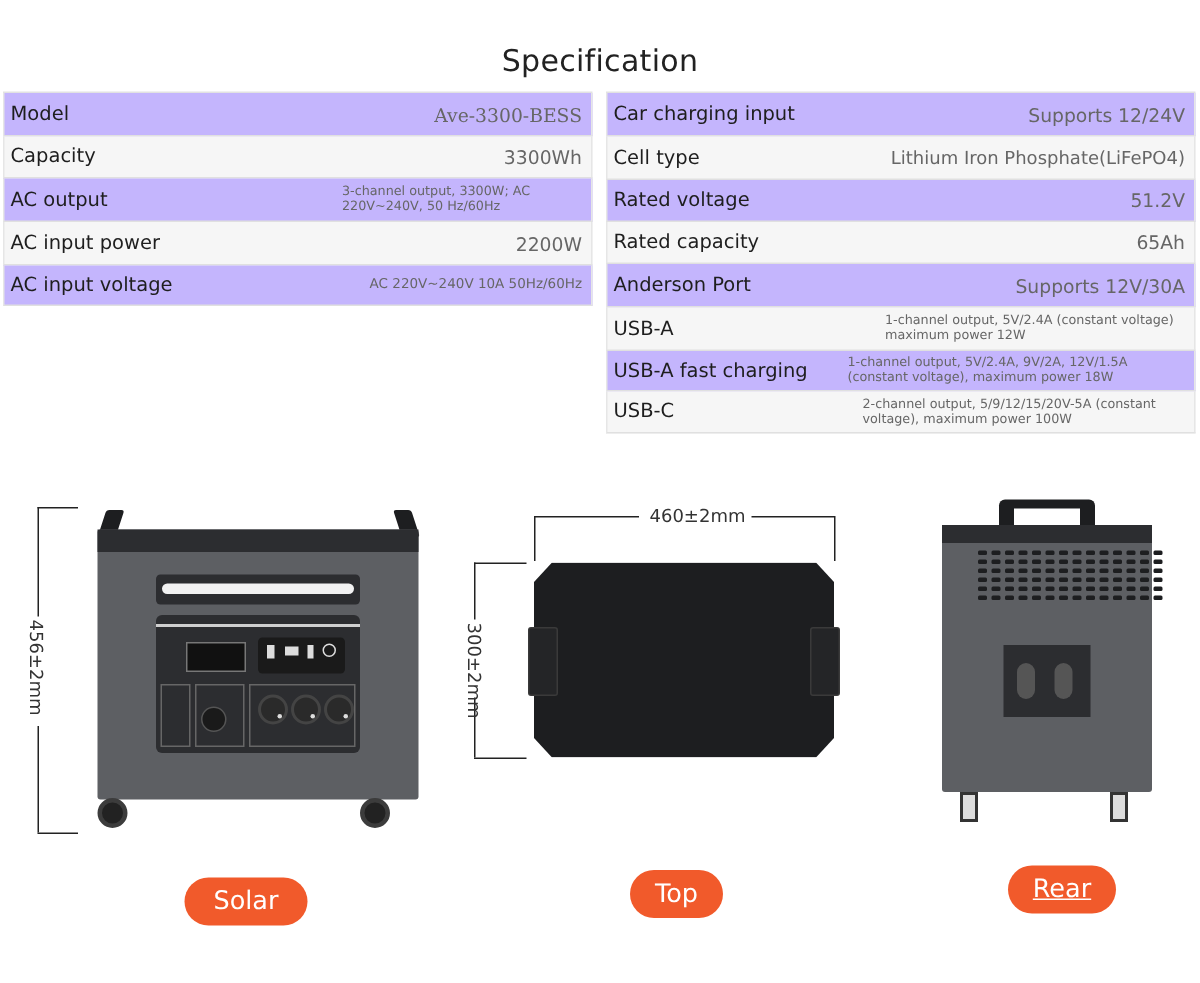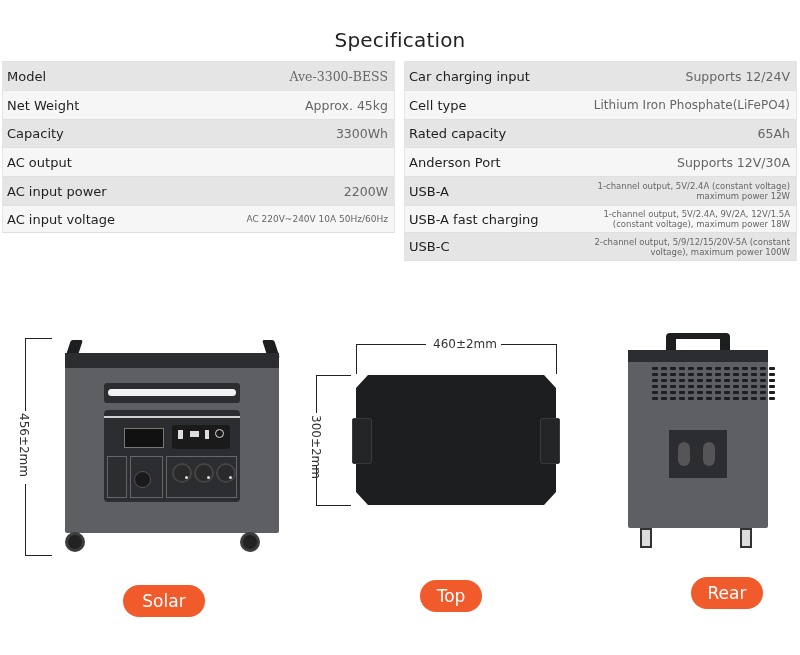--- a/index.html
+++ b/index.html
@@ -13,25 +13,25 @@
 
   .spec-table {
     position: absolute; top: 61px; width: 393px;
     border-top: 1px solid #e2e2e2;
   }
   .spec-table.left { left: 2px; }
   .spec-table.right { left: 404px; }
   .spec-row {
     display: flex; justify-content: space-between; align-items: center;
     border-bottom: 1px solid #e0e0e0; border-left: 1px solid #e6e6e6; border-right: 1px solid #e6e6e6;
-    padding: 0 6px 0 4px; background: #e5e5e5;
+    padding: 0 6px 0 4px; background: #c4b5fd;
   }
   .spec-row:nth-child(even) { background: #f6f6f6; }
   .spec-label { font-size: 13px; color: #1e1e1e; white-space: nowrap; }
-  .spec-value { font-size: 12.5px; color: #666; text-align: right; white-space: nowrap; }
+  .spec-value { font-size: 12.5px; color: #666; text-align: left; white-space: nowrap; }
   .spec-value.serif { font-family: "DejaVu Serif", serif; color: #666; }
   .spec-value.small { font-size: 8.5px; line-height: 10px; color: #666; white-space: normal; }
 
   .dim-line { position: absolute; background: #222; }
   .dim-text { position: absolute; font-size: 12px; color: #333; white-space: nowrap; }
   .dim-text.vertical { transform: rotate(90deg); transform-origin: left top; }
 
   .device-body { position: absolute; background: #5d5f63; border-radius: 2px; }
   .dark { background: #2c2d30; }
   .black { background: #1d1e20; }
@@ -53,49 +53,50 @@
 </head>
 <body>
 
 <div class="title">Specification</div>
 
 <div class="spec-table left">
   <div class="spec-row" style="height:29px">
     <span class="spec-label">Model</span>
     <span class="spec-value serif">Ave-3300-BESS</span>
   </div>
-  <div class="spec-row" style="height:29px">
-    <span class="spec-label">Net Weight</span>
-    <span class="spec-value">Approx. 45kg</span>
-  </div>
   <div class="spec-row" style="height:28px">
     <span class="spec-label">Capacity</span>
     <span class="spec-value">3300Wh</span>
   </div>
   <div class="spec-row" style="height:29px">
     <span class="spec-label">AC output</span>
+    <span class="spec-value small" style="width:160px">3-channel output, 3300W; AC 220V~240V, 50 Hz/60Hz</span>
   </div>
   <div class="spec-row" style="height:29px">
     <span class="spec-label">AC input power</span>
     <span class="spec-value">2200W</span>
   </div>
   <div class="spec-row" style="height:27px">
     <span class="spec-label">AC input voltage</span>
     <span class="spec-value" style="font-size:9px">AC 220V~240V 10A 50Hz/60Hz</span>
   </div>
 </div>
 
 <div class="spec-table right">
   <div class="spec-row" style="height:29px">
     <span class="spec-label">Car charging input</span>
     <span class="spec-value">Supports 12/24V</span>
   </div>
   <div class="spec-row" style="height:29px">
     <span class="spec-label">Cell type</span>
     <span class="spec-value" style="font-size:12px">Lithium Iron Phosphate(LiFePO4)</span>
+  </div>
+  <div class="spec-row" style="height:28px">
+    <span class="spec-label">Rated voltage</span>
+    <span class="spec-value">51.2V</span>
   </div>
   <div class="spec-row" style="height:28px">
     <span class="spec-label">Rated capacity</span>
     <span class="spec-value">65Ah</span>
   </div>
   <div class="spec-row" style="height:29px">
     <span class="spec-label">Anderson Port</span>
     <span class="spec-value">Supports 12V/30A</span>
   </div>
   <div class="spec-row" style="height:29px">
@@ -266,13 +267,13 @@
   <div class="dark" style="position:absolute; left:669px; top:430px; width:58px; height:48px;">
     <div style="position:absolute; left:9px; top:12px; width:12px; height:24px; background:#555; border-radius:6px;"></div>
     <div style="position:absolute; left:34px; top:12px; width:12px; height:24px; background:#555; border-radius:6px;"></div>
   </div>
   <div style="position:absolute; left:640px; top:528px; width:12px; height:20px; background:#ddd; border:2px solid #333;"></div>
   <div style="position:absolute; left:740px; top:528px; width:12px; height:20px; background:#ddd; border:2px solid #333;"></div>
 </div>
 
 <button class="view-btn" style="left:123px; top:585px; width:82px;">Solar</button>
 <button class="view-btn" style="left:420px; top:580px; width:62px;text-align:center;">Top</button>
-<button class="view-btn" style="left:691px; top:577px; width:72px;">Rear</button>
+<button class="view-btn" style="left:672px; top:577px; width:72px;text-decoration:underline;">Rear</button>
 
 </body></html>

